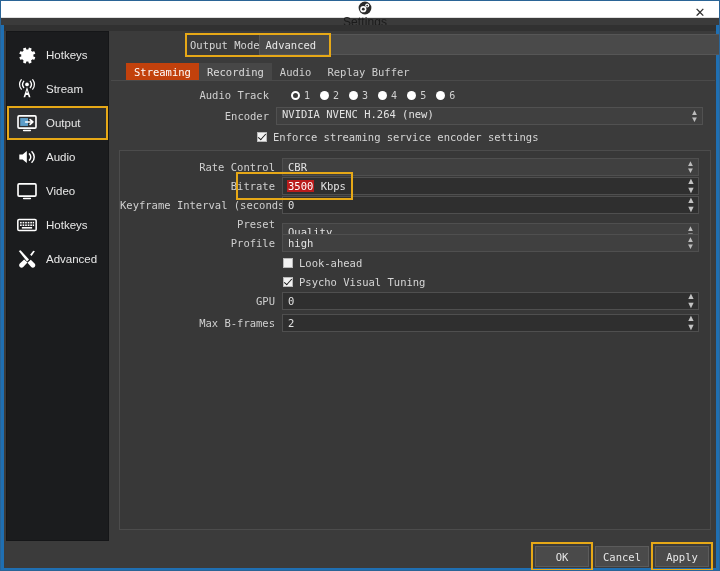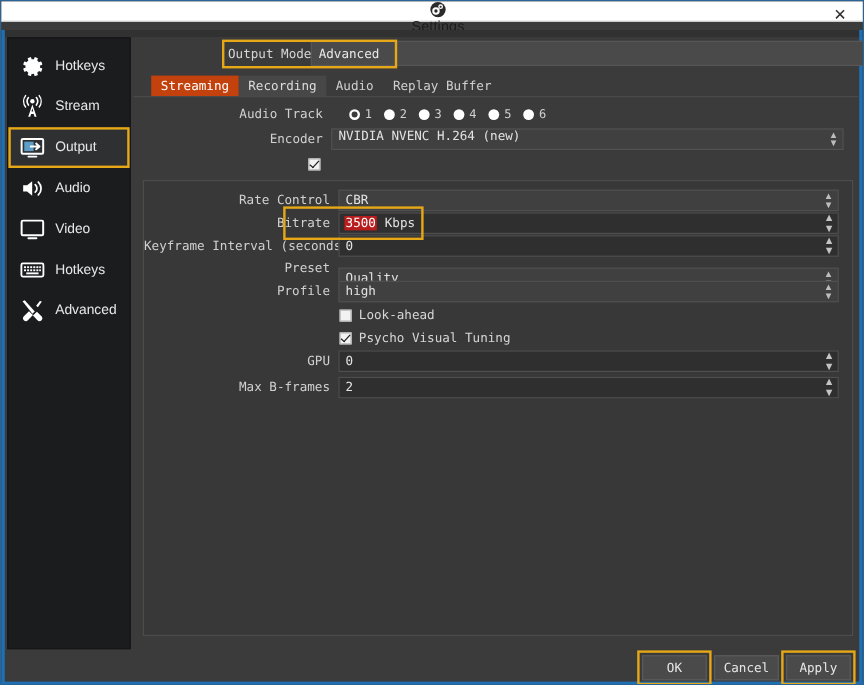--- a/index.html
+++ b/index.html
@@ -521,20 +521,21 @@
           <span>▲</span>
             <span>▼</span>
         </span>
       </div>
     </div>
 
     <div id="enforce-row">
       <span class="chk on">
           <span class="tick"></span>
         </span>
+      <span class="chk-label">Enforce streaming service encoder settings</span>
     </div>
 
     <div id="groupbox">
 
       <div class="gb-row" style="top:7px;">
         <span class="fld-label">Rate Control</span>
         <div class="gb-field combo" style="width:417px;">
           <span class="fv">CBR</span>
           <span class="spin-v">
             <span>▲</span>

